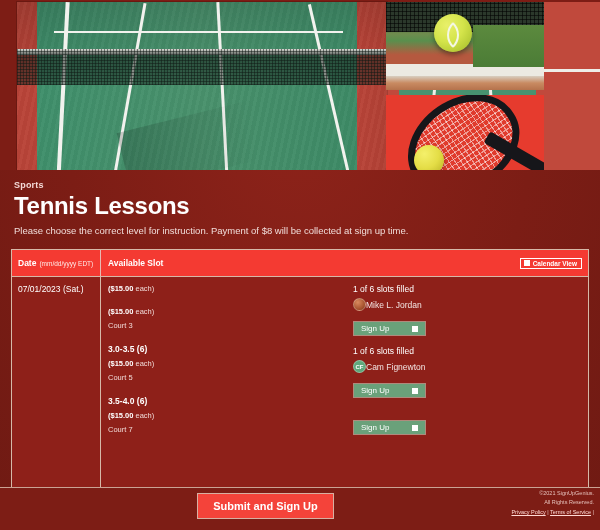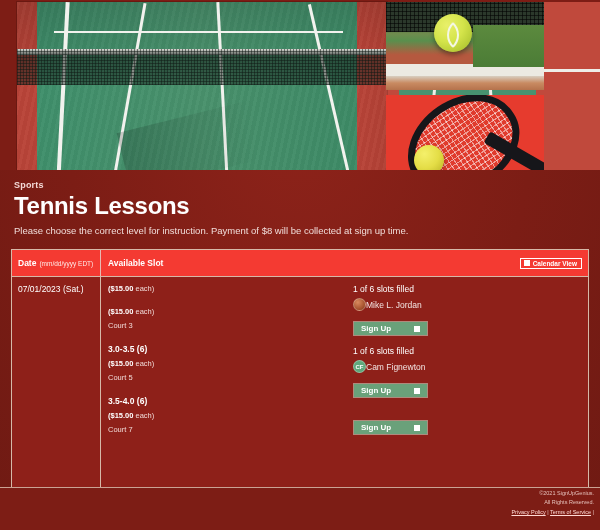--- a/index.html
+++ b/index.html
@@ -228,21 +228,21 @@
     border: 1px solid rgba(255,255,255,.3); overflow:hidden;
   }
   .av.photo-ball { background: radial-gradient(circle at 35% 30%, #d98a5e, #a14e2a 70%, #7a3518); }
   .av.initials { background: #5fa87c; }
   .av.photo-person { background: linear-gradient(180deg,#efc79a 0%, #d9a06b 45%, #8a5a33 100%); }
   .btn-signup {
     display: inline-flex; align-items: center; gap: 23px;
     background: #6aa17a;
     border: 1px solid #b08a7c;
     color: #ffffff;
-    font-size: 8px; font-weight: bold;
+    font-size: 8px; font-weight: normal;
     padding: 2px 7px;
   }
   .btn-glyph { width: 6px; height: 6px; background: #ffffff; display:inline-block; }
 
   
   .sp-1 { height: 8px; }
   .sp-2 { height: 41px; }
 
   
   .footer-area {
@@ -409,20 +409,23 @@
             </div>
 
           </div>
 
         </div>
       </div>
     </div>
   </div>
 
   <div class="footer-area">
+    <button class="submit-btn">
+      <span>Submit and Sign Up</span>
+    </button>
     <div class="footer-text">
       <div>©2021 SignUpGenius.</div>
       <div>All Rights Reserved.</div>
       <div class="footer-links">
         <a href="#">Privacy Policy</a>
         <span class="footer-sep">|</span>
         <a href="#">Terms of Service</a>
         <span class="footer-sep">|</span>
       </div>
     </div>

